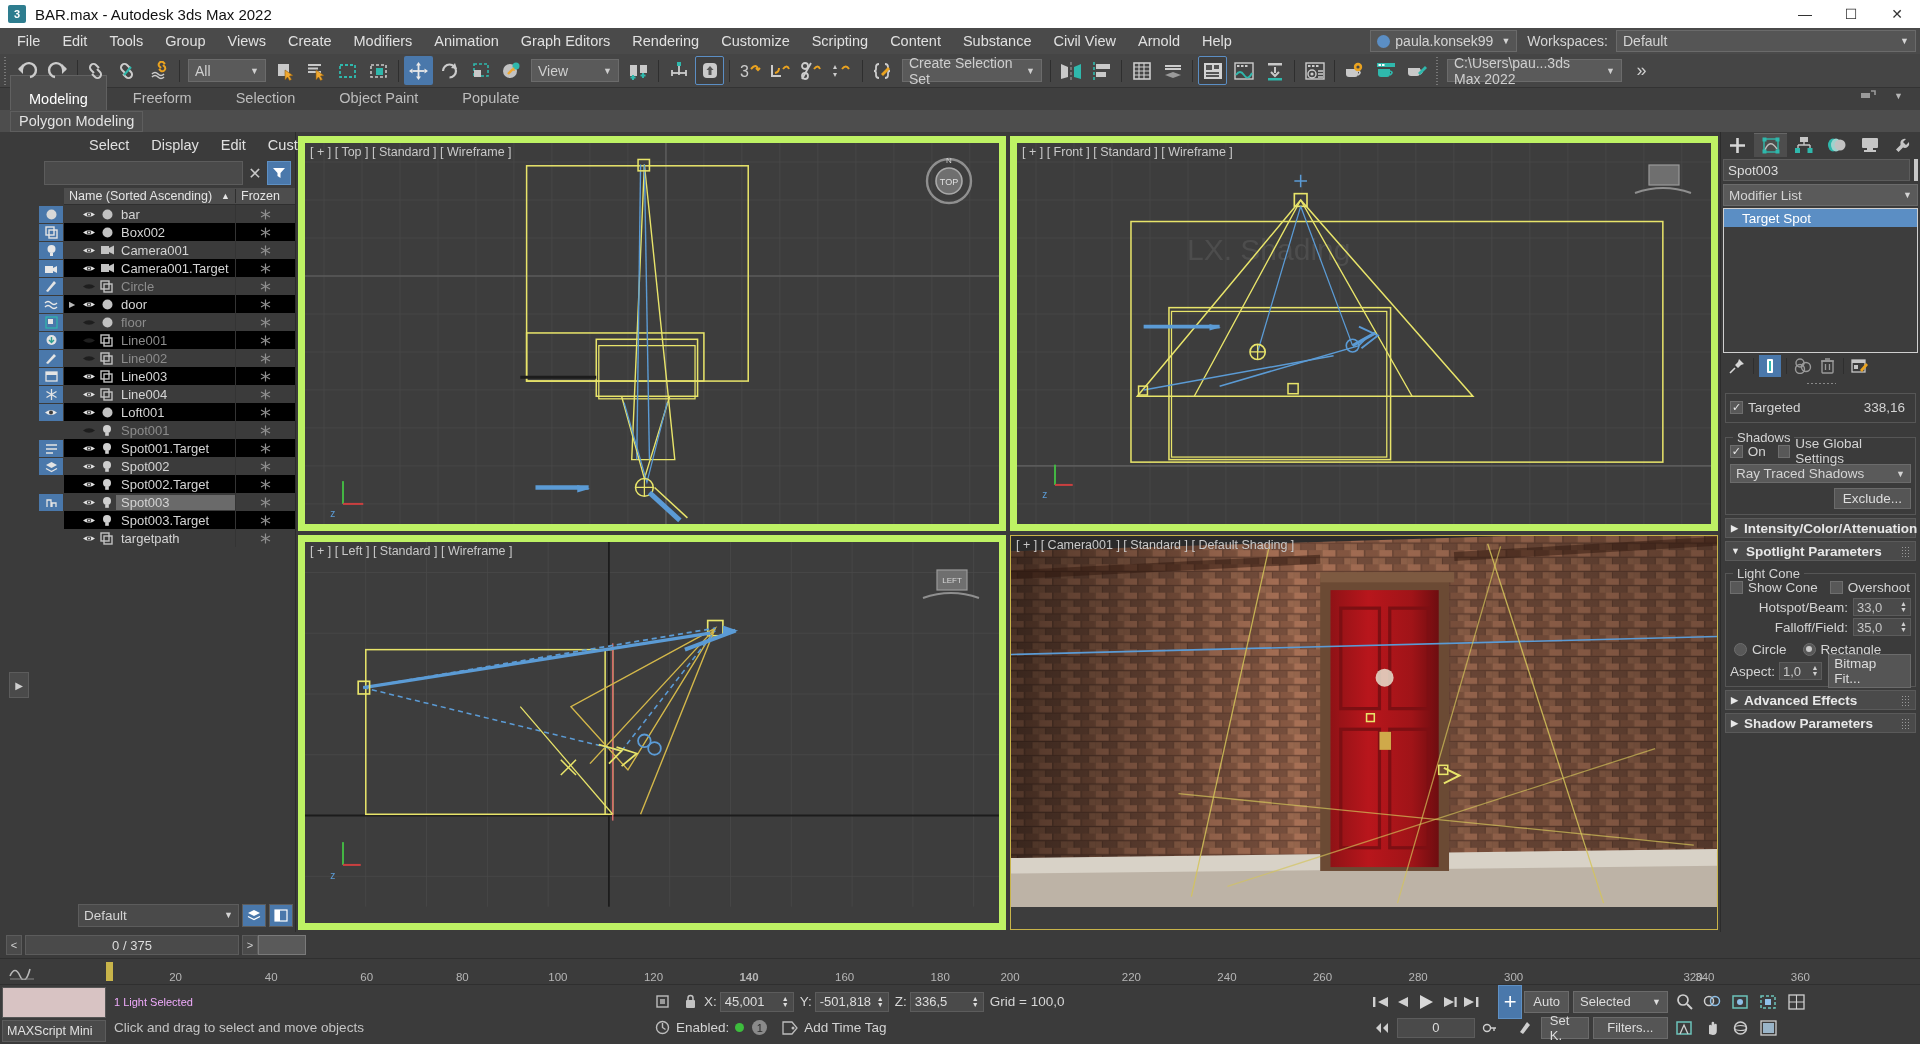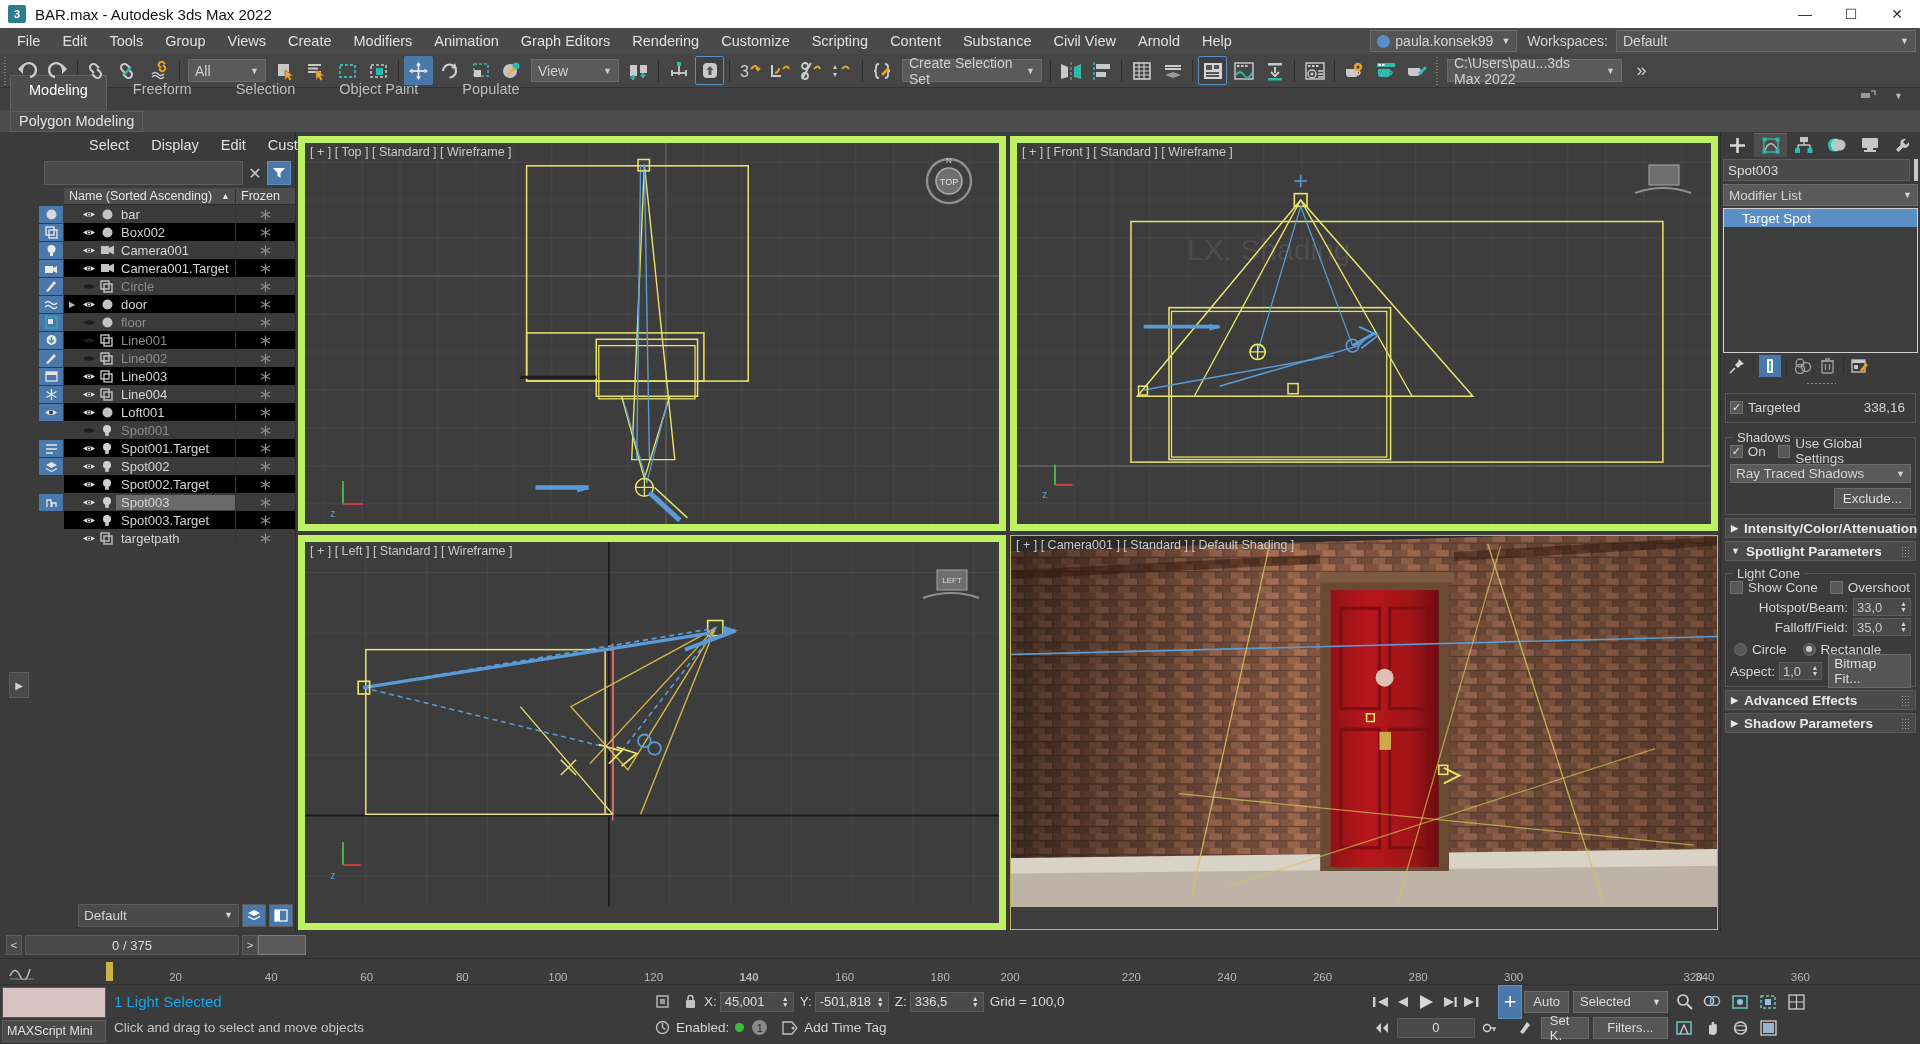--- a/index.html
+++ b/index.html
@@ -49,21 +49,21 @@
   .tbtn.activeblue { background:#3f3f3f; border:1px solid #5b8ec4; }
   .tsep { width:1px;height:22px;background:#2e2e2e;margin:0 4px; }
   .tdrop { height:23px; background:#5a5a5a; border:1px solid #6b6b6b; display:flex;
       align-items:center; padding:0 6px; font-size:14px; color:#cfcfcf; margin:0 4px;}
   .tdrop .carat{margin-left:auto;font-size:9px;padding-left:10px;}
   svg { display:block; }
 
   
   .ribbon { background:#3f3f3f; flex:0 0 44px; display:flex; flex-direction:column; }
   .ribtabs { height:22px; display:flex; align-items:flex-end; padding-left:10px; }
-  .ribtab { padding:4px 18px; height:35px; line-height:21px; font-size:14.5px; color:#bdbdbd; }
+  .ribtab { padding:13px 18px; height:35px; line-height:21px; font-size:14.5px; color:#bdbdbd; }
   .ribtab.active { background:#4d4d4d; color:#fff; border:1px solid #616161; border-bottom:none;}
   .ribtab2 { margin-left:8px; }
   .ribsub { height:22px; display:flex; align-items:center; padding-left:10px; background:#4d4d4d;}
   .ribsub .lbl{ background:#4d4d4d; font-size:14.5px; padding:0 8px; color:#e2e2e2;
       border:1px solid #5e5e5e; height:21px; line-height:19px;}
   .ribicn { margin-left:auto; display:flex; align-items:center; padding-right:6px; }
 
   
   .bodyrow { flex:1 1 auto; display:flex; min-height:0; background:#3b3b3b; }
 
@@ -193,21 +193,21 @@
 
   
   .statusbar { height:60px; background:#3b3b3b; flex:0 0 60px; display:flex;
      border-top:1px solid #2f2f2f; }
   .sb-mini { width:108px; flex:0 0 108px; display:flex; flex-direction:column; }
   .sb-mini .pad { flex:1; background:#d8c3c3; margin:2px; border:1px solid #555;}
   .sb-mini .lbl { height:22px; background:#4a4a4a; border:1px solid #5c5c5c; margin:0 2px 2px 2px;
       display:flex;align-items:center;padding-left:4px;font-size:12.5px;color:#e0e0e0;}
   .sb-msgs { width:540px; flex:0 0 540px; display:flex;flex-direction:column; justify-content:center;
       padding-left:6px; }
-  .sb-msgs .l1{font-size:15px;color:#0ea5e9;height:26px;line-height:26px;}
+  .sb-msgs .l1{font-size:11px;color:#f0abfc;height:26px;line-height:26px;}
   .sb-msgs .l2{font-size:13.5px;color:#c4c4c4;height:26px;line-height:26px;}
   .sb-coords { flex:1; display:flex; flex-direction:column; justify-content:center; }
   .sbc-row{height:26px;display:flex;align-items:center;}
   .coordbox{display:flex;align-items:center;margin-right:6px;}
   .coordbox .k{font-size:13.5px;color:#d6d6d6;margin-right:3px;}
   .coordbox .v{width:74px;height:20px;background:#4a4a4a;border:1px solid #5c5c5c;
      font-size:13px;color:#ddd;display:flex;align-items:center;padding:0 4px;}
   .coordbox .v .ar{margin-left:auto;font-size:7px;line-height:6px;text-align:center;}
   .sb-anim { width:300px; flex:0 0 300px; display:flex; flex-direction:column; justify-content:center;}
   .sb-nav { width:250px; flex:0 0 250px; display:flex;flex-direction:column;justify-content:center;}

